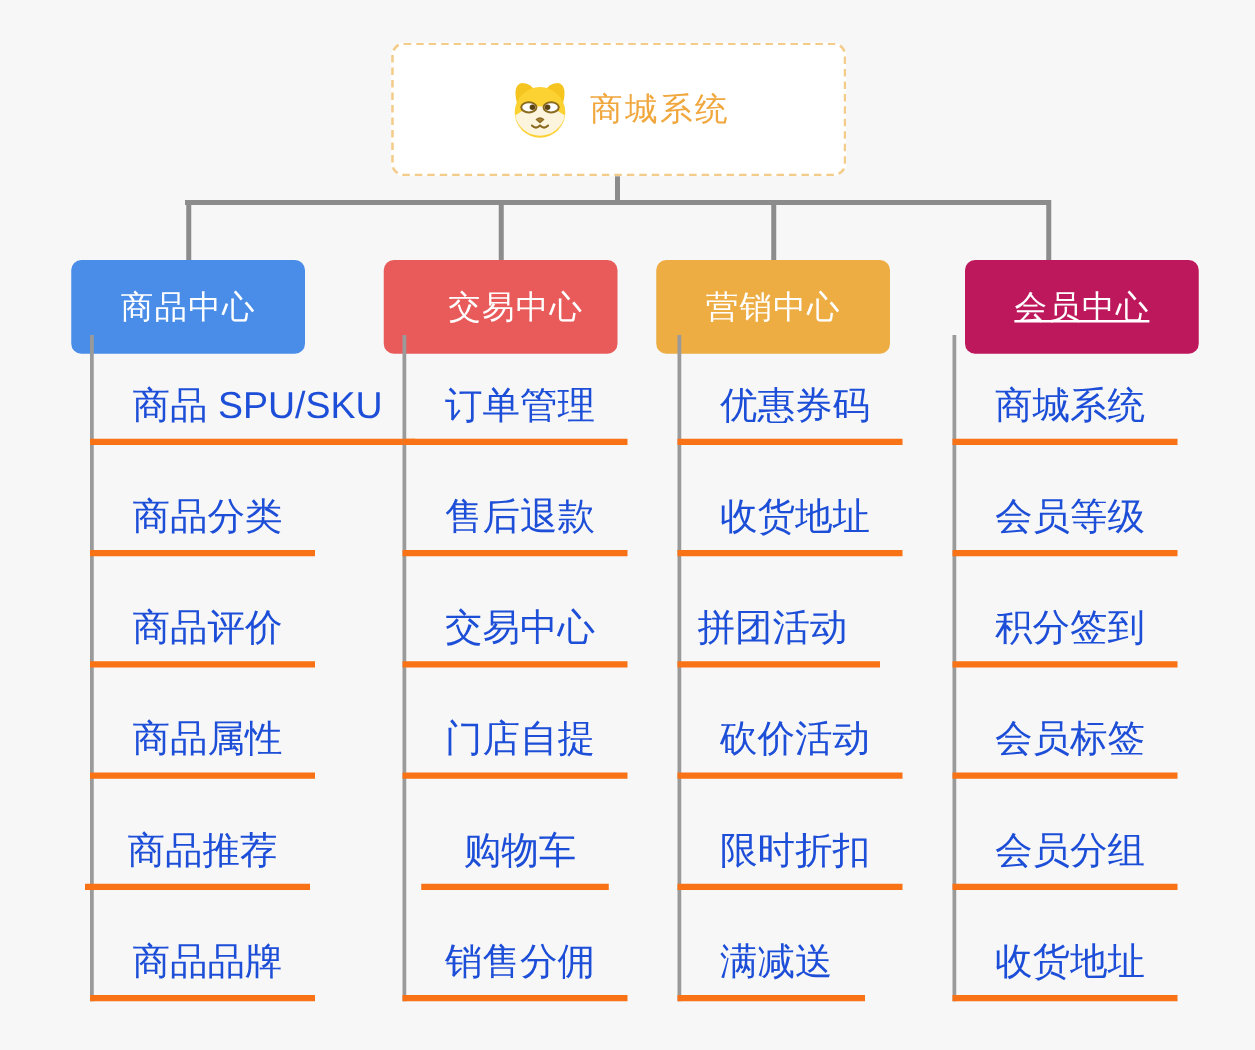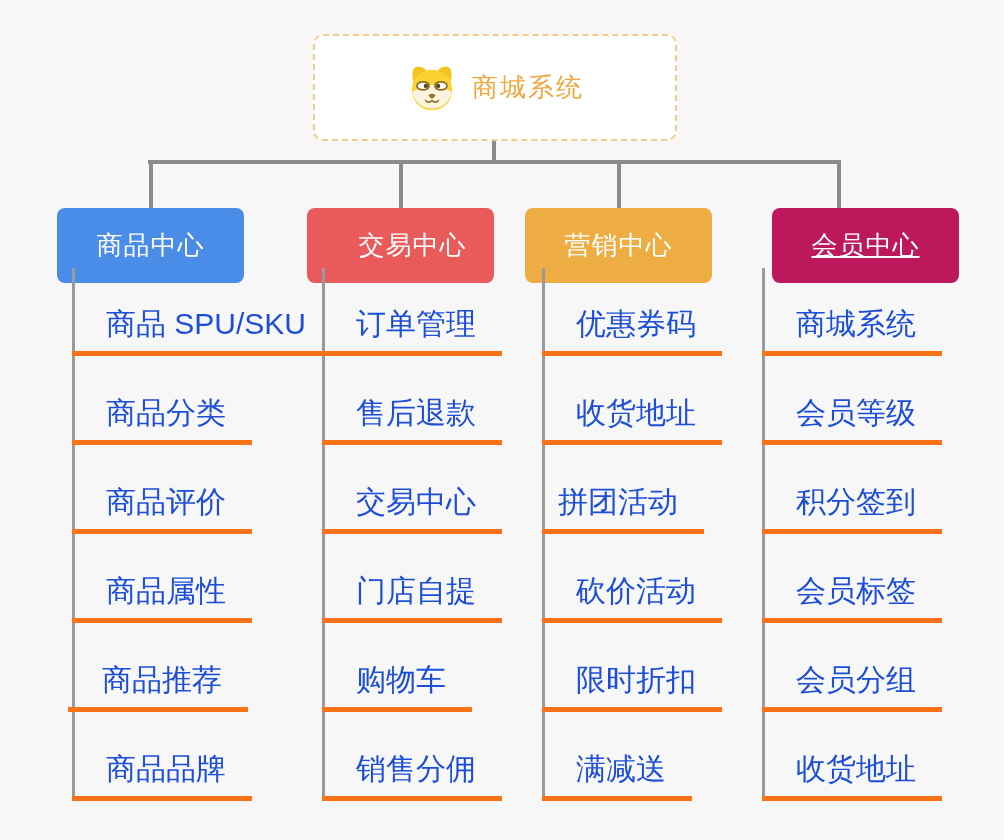--- a/index.html
+++ b/index.html
@@ -81,21 +81,21 @@
       <div class="leaf" style="left: 72px; top: 577px;">商品属性</div>
       <div class="leaf" style="left: 68px; top: 666px;">商品推荐</div>
       <div class="leaf" style="left: 72px; top: 755px;">商品品牌</div>
       <div class="conn" style="left: 398.5px; top: 160px; width: 4px; height: 48px;"></div>
       <div class="branch-box" style="left: 307px; width: 187px; background: rgb(232, 91, 90); padding-left: 24px;">交易中心</div>
       <div class="subline" style="left: 322px; top: 268px; height: 533px;"></div>
       <div class="leaf" style="left: 322px; top: 310px;">订单管理</div>
       <div class="leaf" style="left: 322px; top: 399px;">售后退款</div>
       <div class="leaf" style="left: 322px; top: 488px;">交易中心</div>
       <div class="leaf" style="left: 322px; top: 577px; font-family: Liberation Mono, monospace;">门店自提</div>
-      <div class="leaf" style="left: 322px; top: 666px;">购物车</div>
+      <div class="leaf" style="left: 337px; top: 666px;">购物车</div>
       <div class="leaf" style="left: 322px; top: 755px;">销售分佣</div>
       <div class="conn" style="left: 616.5px; top: 160px; width: 4px; height: 48px;"></div>
       <div class="branch-box" style="left: 525px; width: 187px; background: rgb(237, 173, 67);">营销中心</div>
       <div class="subline" style="left: 542px; top: 268px; height: 533px;"></div>
       <div class="leaf" style="left: 542px; top: 310px;">优惠券码</div>
       <div class="leaf" style="left: 542px; top: 399px;">收货地址</div>
       <div class="leaf" style="left: 542px; top: 488px; padding-left: 16px;">拼团活动</div>
       <div class="leaf" style="left: 542px; top: 577px;">砍价活动</div>
       <div class="leaf" style="left: 542px; top: 666px;">限时折扣</div>
       <div class="leaf" style="left: 542px; top: 755px;">满减送</div>

